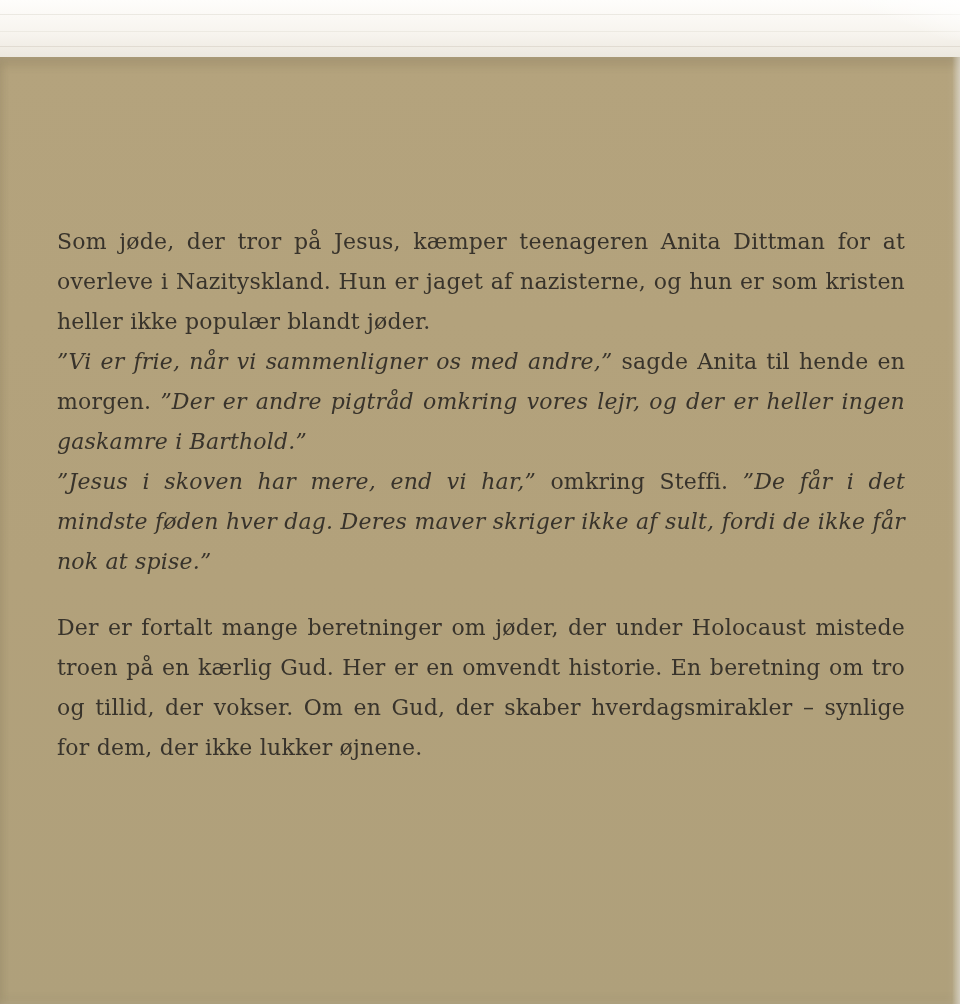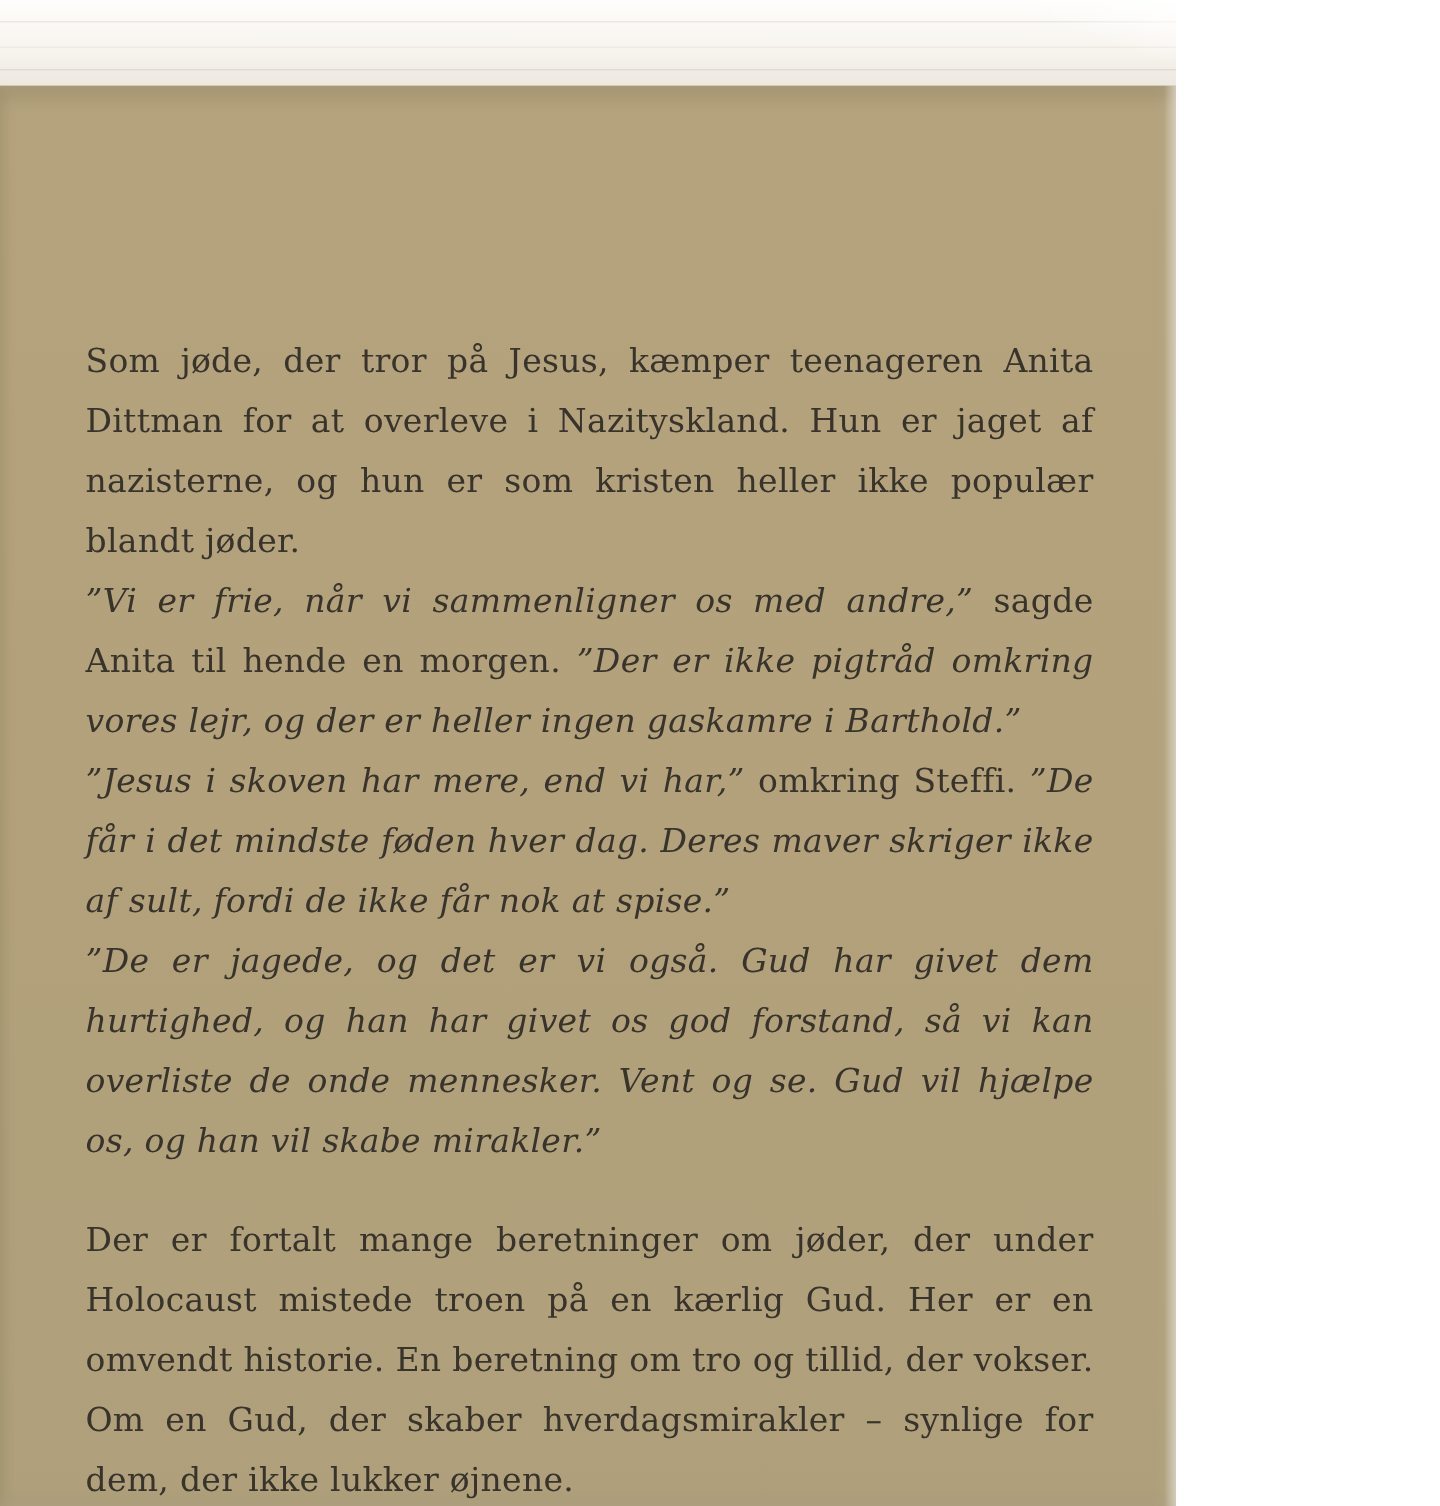--- a/index.html
+++ b/index.html
@@ -2,21 +2,21 @@
 <html><head>
 <meta charset="utf-8">
 <style>
   html, body {
     margin: 0;
     padding: 0;
     background: #ffffff;
   }
   .scan {
     position: relative;
-    width: 784px;
+    width: 960px;
     height: 1004px;
     overflow: hidden;
     background: #fbfaf6;
     font-family: "DejaVu Serif", "Liberation Serif", serif;
   }
   
   .white-strip {
     position: absolute;
     top: 0; left: 0;
     width: 100%;
@@ -93,24 +93,23 @@
   </div>
 
   <div class="cover">
     <div class="edge-right"></div>
 
     <div class="text-block">
 
       <p><span>Som jøde, der tror på Jesus, kæmper teenageren Anita Dittman for at overleve i Nazityskland. Hun er jaget af nazisterne, og hun er som kristen heller ikke populær blandt jøder.</span></p>
 
 
-      <p><span class="it">”Vi er frie, når vi sammenligner os med andre,” </span><span>sagde Anita til hende en morgen. </span><span class="it">”Der er ikke pigtråd omkring vores lejr, og der er heller ingen gaskamre i Barthold.”</span></p>
+      <p><span class="it">”Vi er frie, når vi sammenligner os med andre,” </span><span>sagde Anita til hende en morgen. </span><span class="it">”Der er andre pigtråd omkring vores lejr, og der er heller ingen gaskamre i Barthold.”</span></p>
 
       <p><span class="it">”Jesus i skoven har mere, end vi har,” </span><span>omkring Steffi. </span><span class="it">”De får i det mindste føden hver dag. Deres maver skriger ikke af sult, fordi de ikke får nok at spise.”</span></p>
 
-      <p><span class="it">”De er jagede, og det er vi også. Gud har givet dem hurtighed, og han har givet os god forstand, så vi kan overliste de onde mennesker. Vent og se. Gud vil hjælpe os, og han vil skabe mirakler.”</span></p>
 
       <p class="gap-before"><span>Der er fortalt mange beretninger om jøder, der under Holocaust mistede troen på en kærlig Gud. Her er en omvendt historie. En beretning om tro og tillid, der vokser. Om en Gud, der skaber hverdagsmirakler – synlige for dem, der ikke lukker øjnene.</span></p>
 
     </div>
   </div>
 
 </div>
 
 </body></html>

